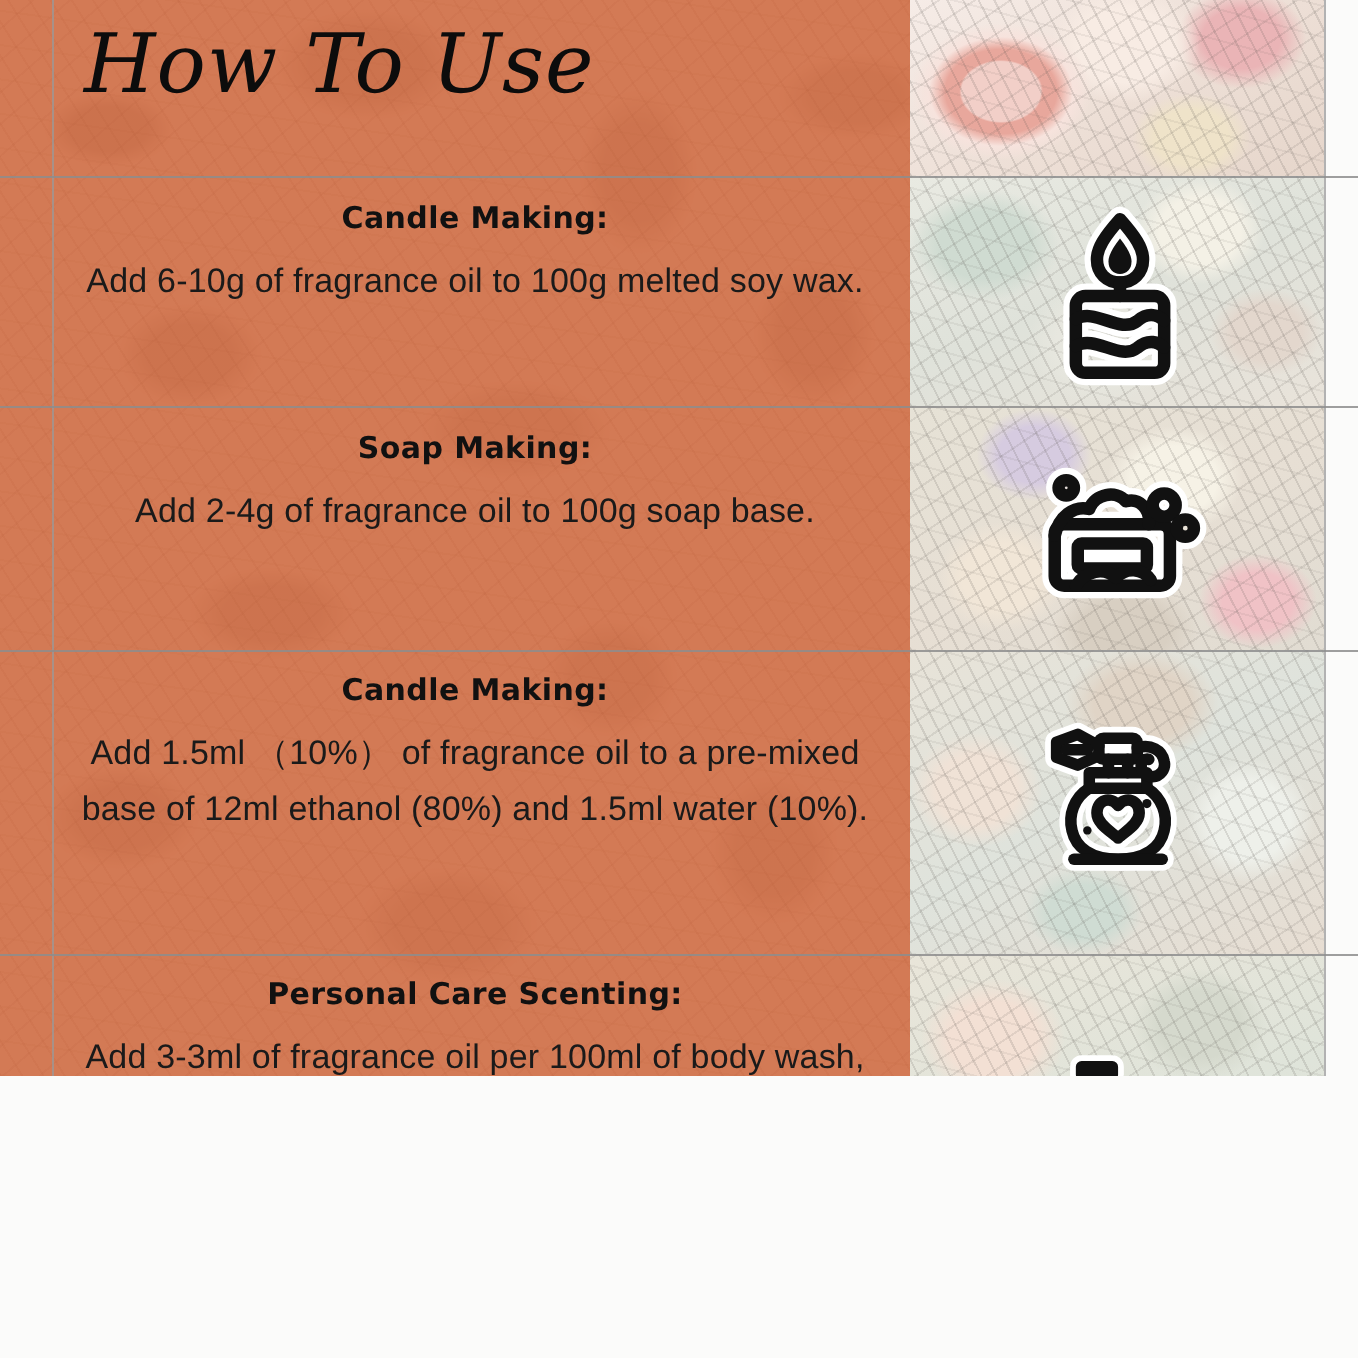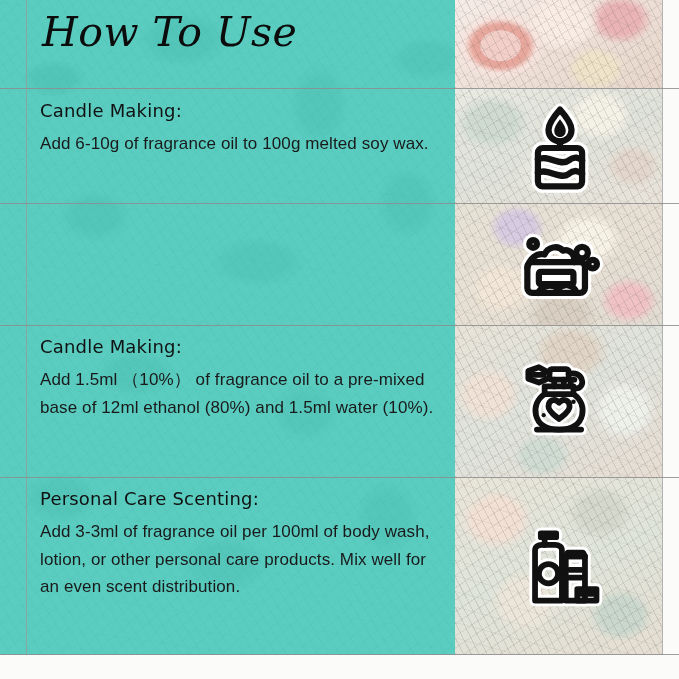--- a/index.html
+++ b/index.html
@@ -4,23 +4,24 @@
 <style>
   html,body{margin:0;padding:0;}
   body{
     width:679px;height:679px;overflow:hidden;
     background:#fbfbfa;
     font-family:"Liberation Sans", sans-serif;
   }
 
   #page{
     position:relative;
-    width:679px;height:655px;
-    background:#14b8a6;
+    width:679px;height:538px;
+    background:#c2410c;
     overflow:hidden;
+    text-align:center;
   }
 
   
   .watermark{
     position:absolute;inset:0;
     pointer-events:none;
     opacity:.30;
     background-color:#fdfdfc;
     background-image:
       radial-gradient(ellipse 52px 30px at 8% 12%, rgba(120,120,125,.20) 0 36%, rgba(0,0,0,0) 62%),
@@ -131,22 +132,22 @@
     line-height:1.2;
     font-weight:400;
     color:#0c0c0c;
     letter-spacing:.5px;
     white-space:nowrap;
   }
 
   .section{position:absolute;left:40px;width:395px;}
   .sec-head{
     font-family:"DejaVu Sans", sans-serif;
-    font-weight:400;
-    font-size:18px;
+    font-weight:700;
+    font-size:15px;
     color:#111;
     letter-spacing:.2px;
     margin:0 0 9px 0;
     white-space:nowrap;
   }
   .sec-body{
     font-family:Liberation Sans, sans-serif;
     font-weight:400;
     font-size:17px;
     line-height:1.62;
@@ -198,20 +199,24 @@
   <div class="hline" style="top:477px"></div>
   <div class="hline" style="top:654px"></div>
 
   <div class="title">How To Use</div>
 
   <div class="section s1">
     <p class="sec-head">Candle Making:</p>
     <p class="sec-body">Add 6-10g of fragrance oil to 100g melted soy wax.</p>
   </div>
 
+  <div class="section s2">
+    <p class="sec-head">Soap Making:</p>
+    <p class="sec-body">Add 2-4g of fragrance oil to 100g soap base.</p>
+  </div>
 
   <div class="section s3">
     <p class="sec-head">Candle Making:</p>
     <p class="sec-body">Add 1.5ml （10%） of fragrance oil to a pre-mixed base of 12ml ethanol (80%) and 1.5ml water (10%).</p>
   </div>
 
   <div class="section s4">
     <p class="sec-head">Personal Care Scenting:</p>
     <p class="sec-body">Add 3-3ml of fragrance oil per 100ml of body wash, lotion, or other personal care products. Mix well for an even scent distribution.</p>
   </div>

